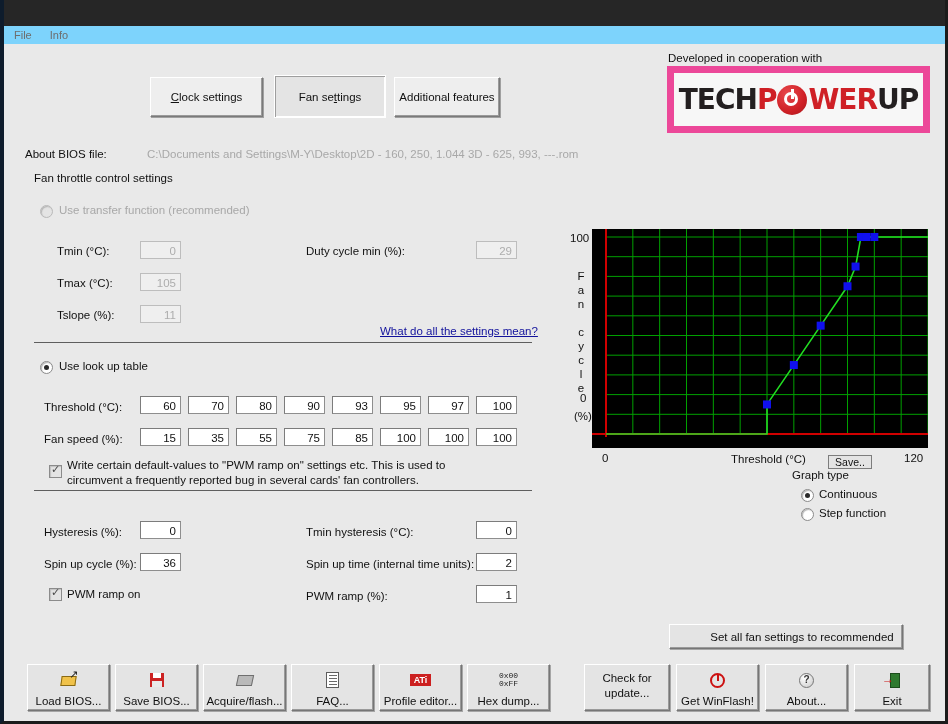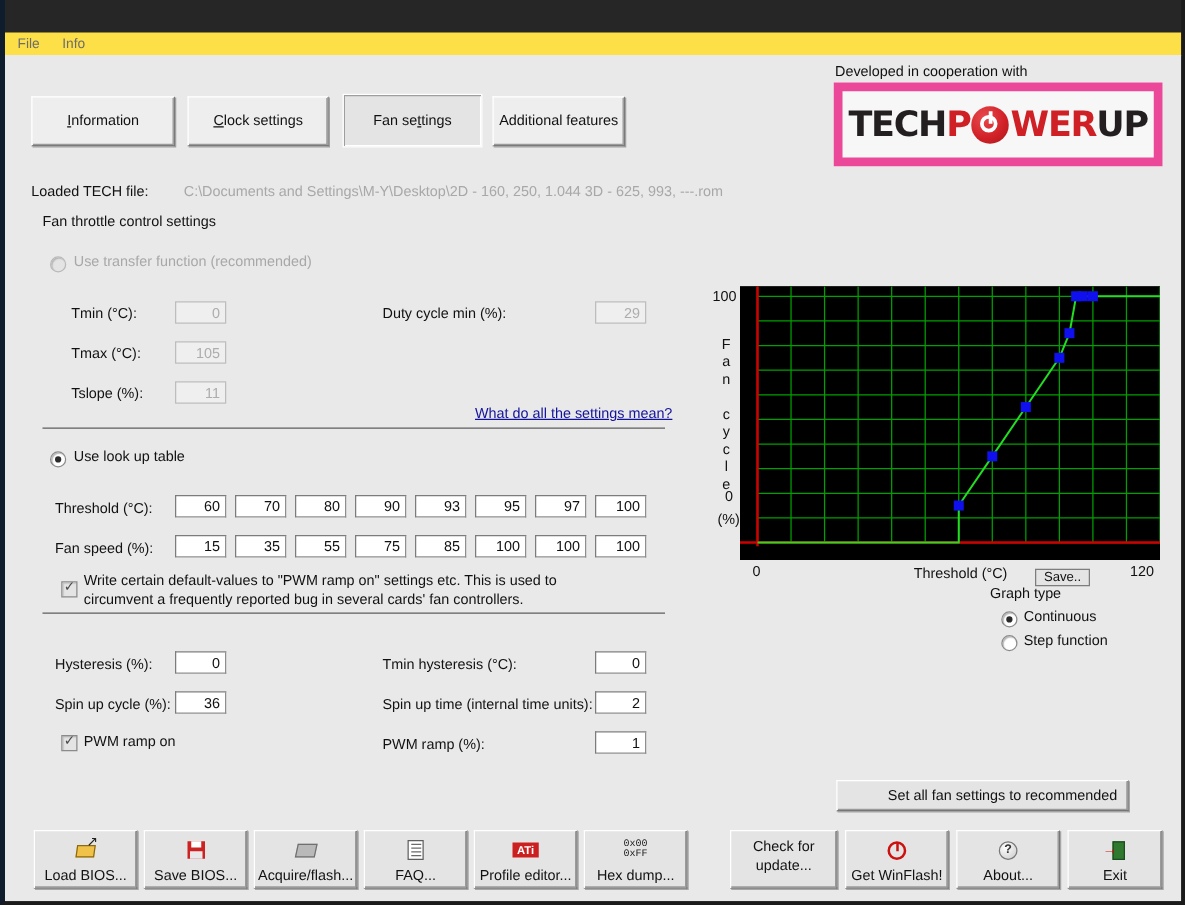--- a/index.html
+++ b/index.html
@@ -102,21 +102,21 @@
     color: #fff;
     font-weight: bold;
     font-size: 12px;
   }
 
   
   #menu-bar {
     position: absolute;
     left: 0; top: 26px;
     width: 941px; height: 18px;
-    background: #fde047;
+    background: #7dd3fc;
     display: flex;
     align-items: center;
     border-bottom: 1px solid #d7d7d7;
   }
   .menu-item {
     padding: 1px 8px;
     margin-left: 2px;
     font-size: 11px;
     color: #6d6d6d;
   }
@@ -498,34 +498,31 @@
 <div id="app-window">
 
 
   <div id="menu-bar">
     <div class="menu-item">File</div>
     <div class="menu-item">Info</div>
   </div>
 
   <div id="client">
 
-    <div class="tab-btn" style="left:21px; top:33px; width:115px;">
-      <span><u>I</u>nformation</span>
-    </div>
     <div class="tab-btn" style="left:146px; top:33px; width:113px;">
       <span><u>C</u>lock settings</span>
     </div>
     <div class="tab-btn active" style="left:270px; top:31px; width:112px; height:43px;">
       <span>Fan se<u>t</u>tings</span>
     </div>
     <div class="tab-btn" style="left:390px; top:33px; width:106px;">
       <span>Additional features</span>
     </div>
 
-    <div class="lbl" style="left:21px; top:104px;">Loaded TECH file:</div>
+    <div class="lbl" style="left:21px; top:104px;">About BIOS file:</div>
     <div class="lbl dim" style="left:143px; top:104px;">C:\Documents and Settings\M-Y\Desktop\2D - 160, 250, 1.044 3D - 625, 993, ---.rom</div>
 
     <div class="lbl" style="left:30px; top:128px;">Fan throttle control settings</div>
 
     <div class="radio disabled" style="left:36px; top:161px;"></div>
     <div class="lbl dim" style="left:55px; top:160px;">Use transfer function (recommended)</div>
 
     <div class="lbl" style="left:53px; top:201px;">Tmin (°C):</div>
     <div class="tb disabled" style="left:136px; top:197px; width:41px;">0</div>
 

